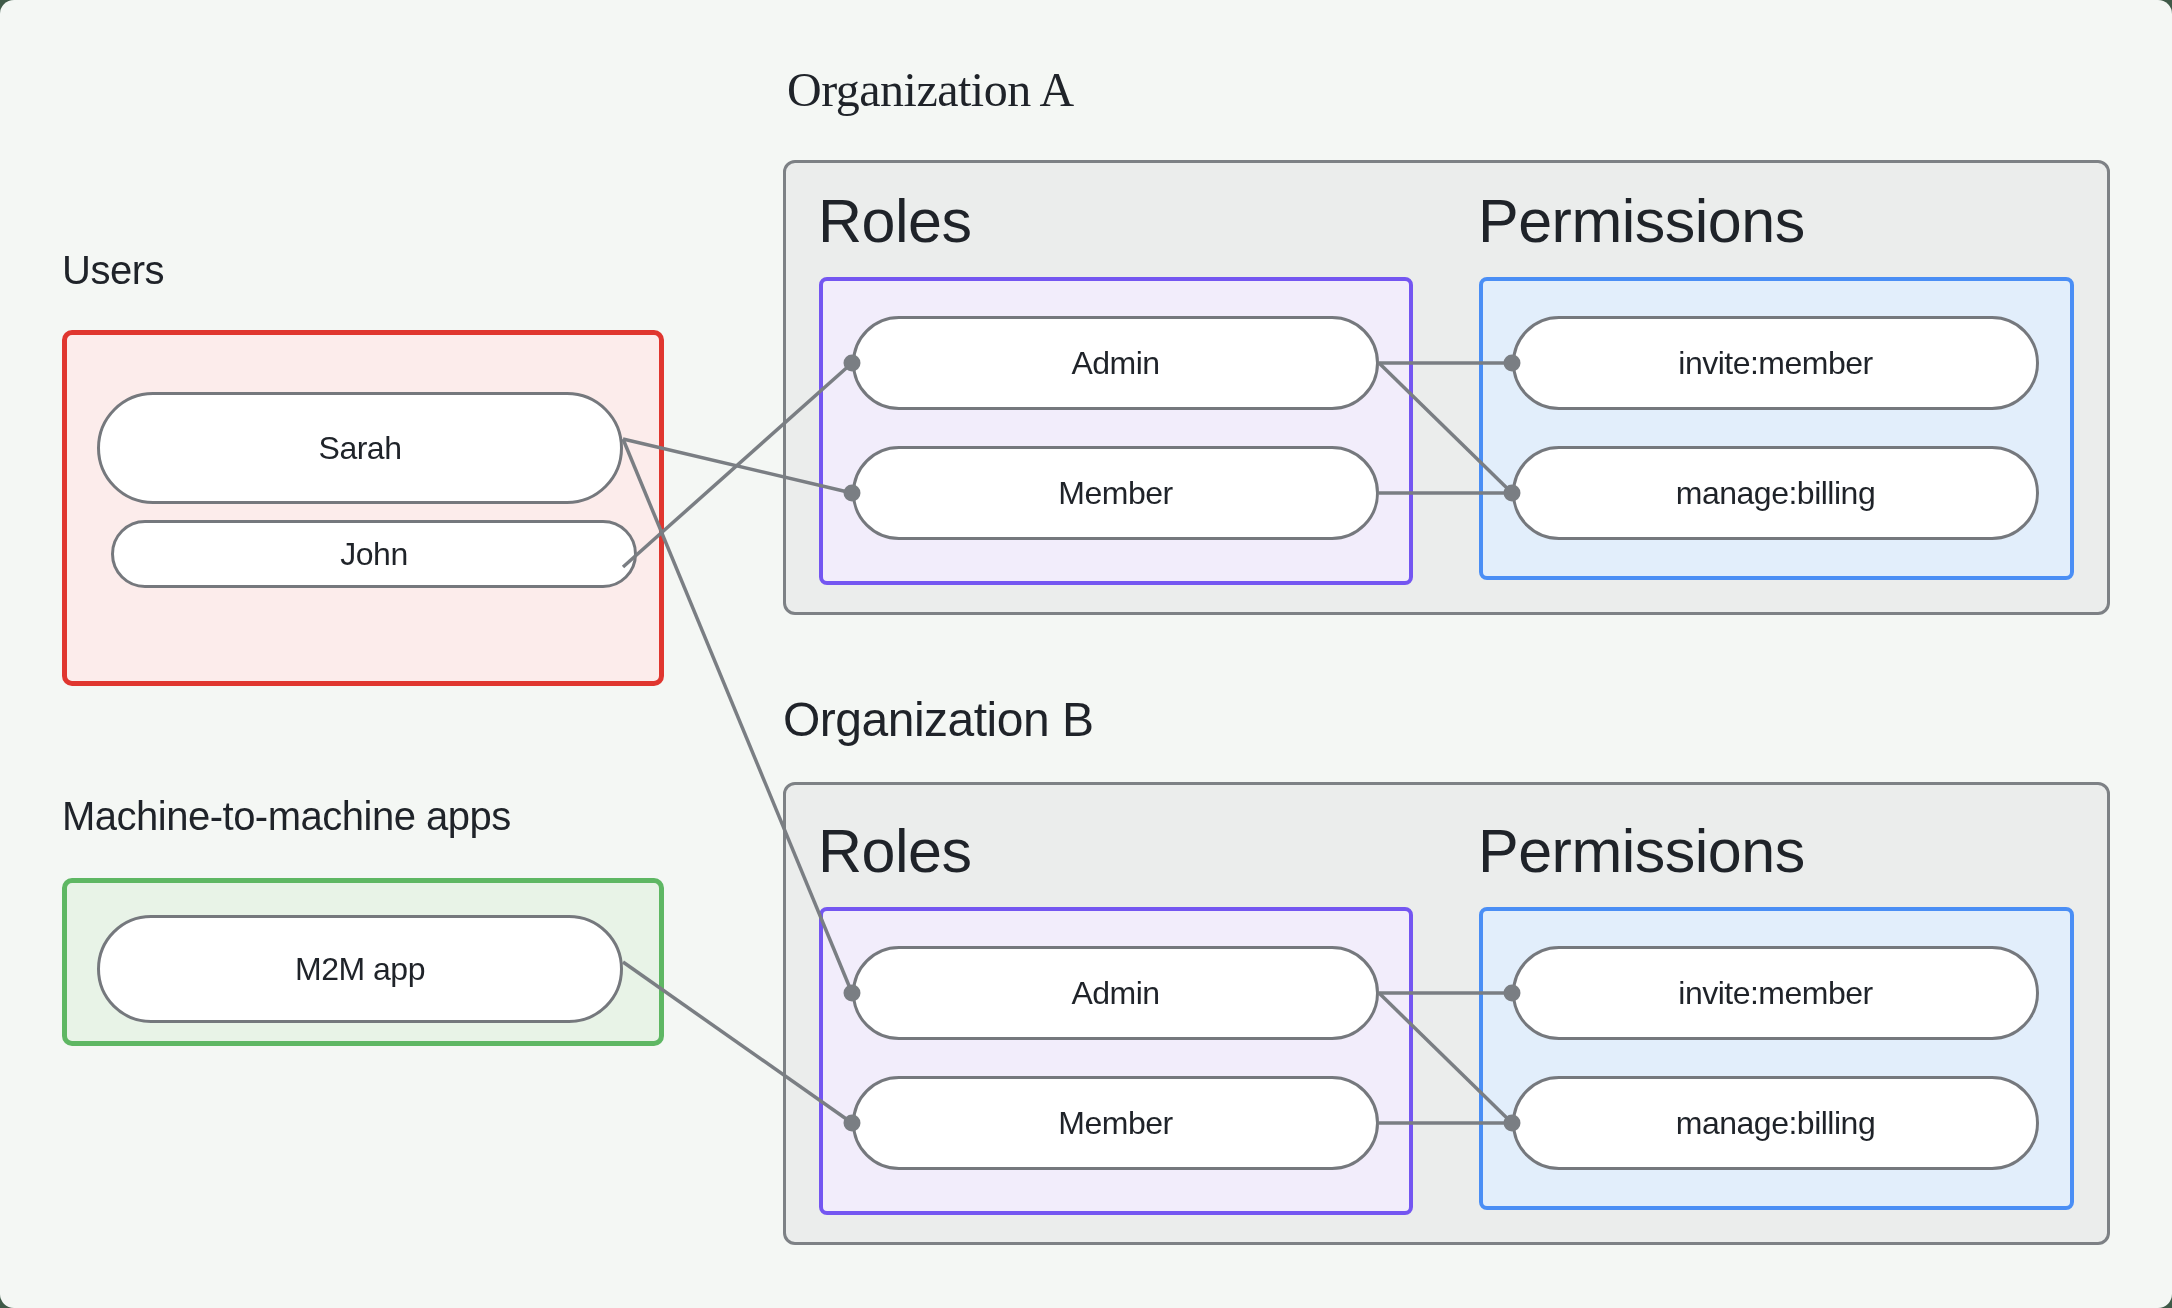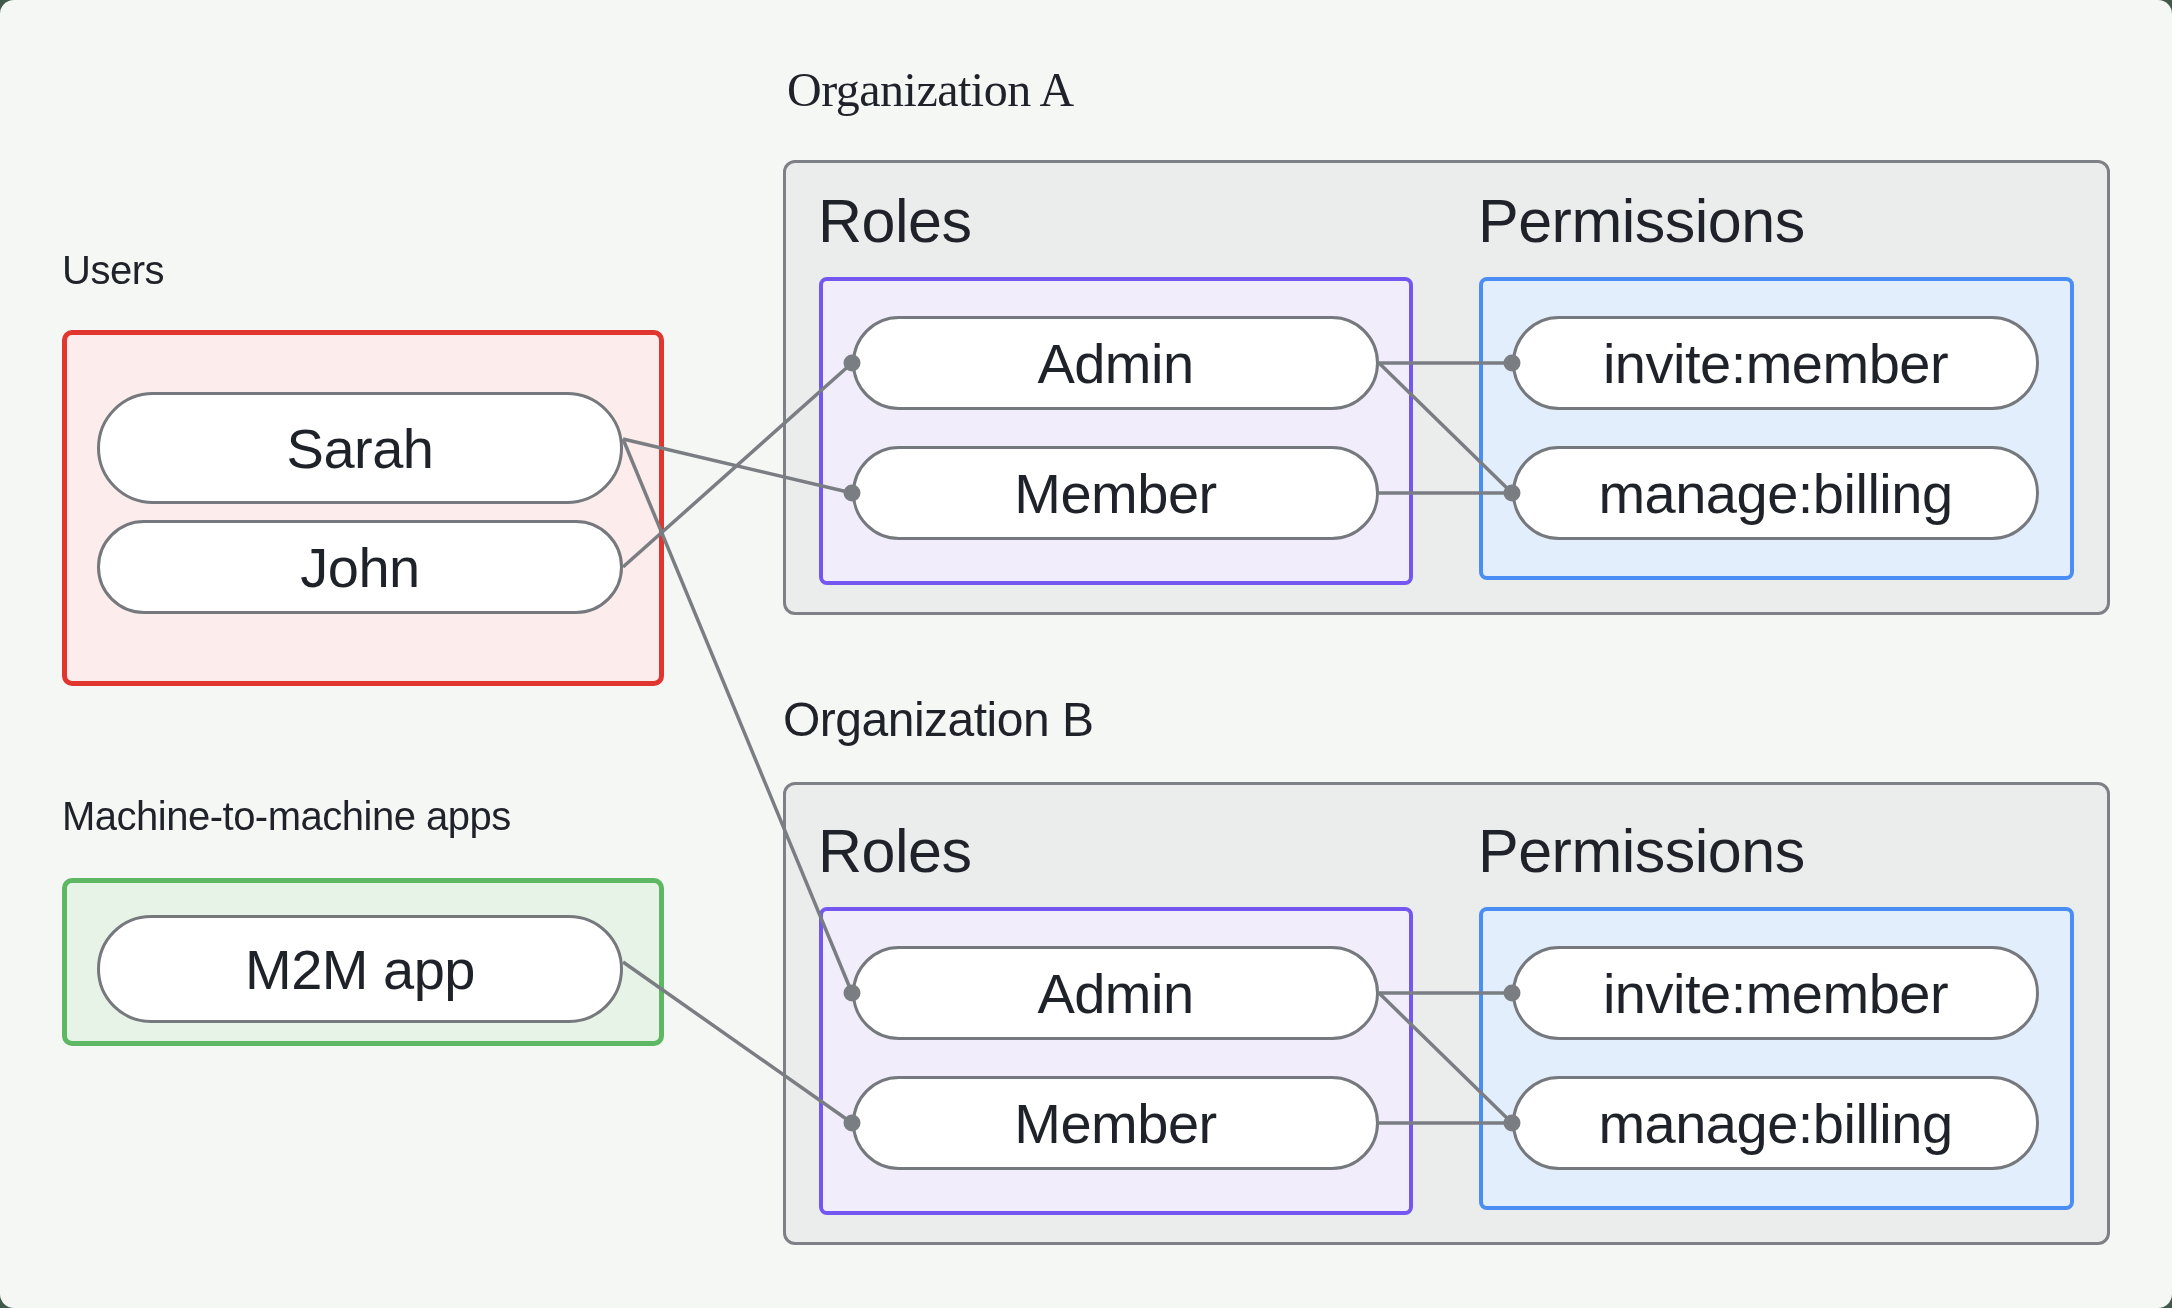--- a/index.html
+++ b/index.html
@@ -47,38 +47,38 @@
   .perms-box{
     background:var(--perm-fill,#e2eefb);
     border:4px solid var(--perm-border,#4a8ef5);
     border-radius:8px;z-index:1;
   }
   .pill{
     background:var(--node-fill,#ffffff);
     border:3px solid var(--node-border,#75787d);
     border-radius:999px;
     display:flex;align-items:center;justify-content:center;
-    font-size:56px;z-index:3;
+    font-size:32px;z-index:3;
   }
   #edge-layer{
     position:absolute;left:0;top:0;width:2172px;height:1308px;
     z-index:4;pointer-events:none;
   }
 </style>
 </head>
 <body style="--bg: #f4f7f4; --corner: #3f5a48; --users-border: #e0362f; --users-fill: #fceceb; --m2m-border: #5eb763; --m2m-fill: #e8f3e7; --org-border: #7d8185; --org-fill: #ebedec; --roles-border: #7456f1; --roles-fill: #f2edfb; --perm-border: #4a8ef5; --perm-fill: #e2eefb; --node-border: #75787d; --node-fill: #ffffff; --text: #1f2329;">
 
 <div class="canvas">
 
   <div class="abs section-label" style="left:62px;top:248px;">Users</div>
   <div class="abs group-box users-box" style="left:62px;top:330px;width:602px;height:356px;"></div>
   <div class="abs pill" style="left:97px;top:392px;width:526px;height:112px;">
     <span>Sarah</span>
   </div>
-  <div class="abs pill" style="left:97px;top:520px;width:526px;height:94px;">
+  <div class="abs pill" style="left:111px;top:520px;width:526px;height:68px;">
     <span>John</span>
   </div>
 
   <div class="abs section-label" style="left:62px;top:794px;">Machine-to-machine apps</div>
   <div class="abs group-box m2m-box" style="left:62px;top:878px;width:602px;height:168px;"></div>
   <div class="abs pill" style="left:97px;top:915px;width:526px;height:108px;">
     <span>M2M app</span>
   </div>
 
   <div class="abs org-label" style="left:787px;top:64px;font-family:Liberation Serif, serif;">Organization A</div>

